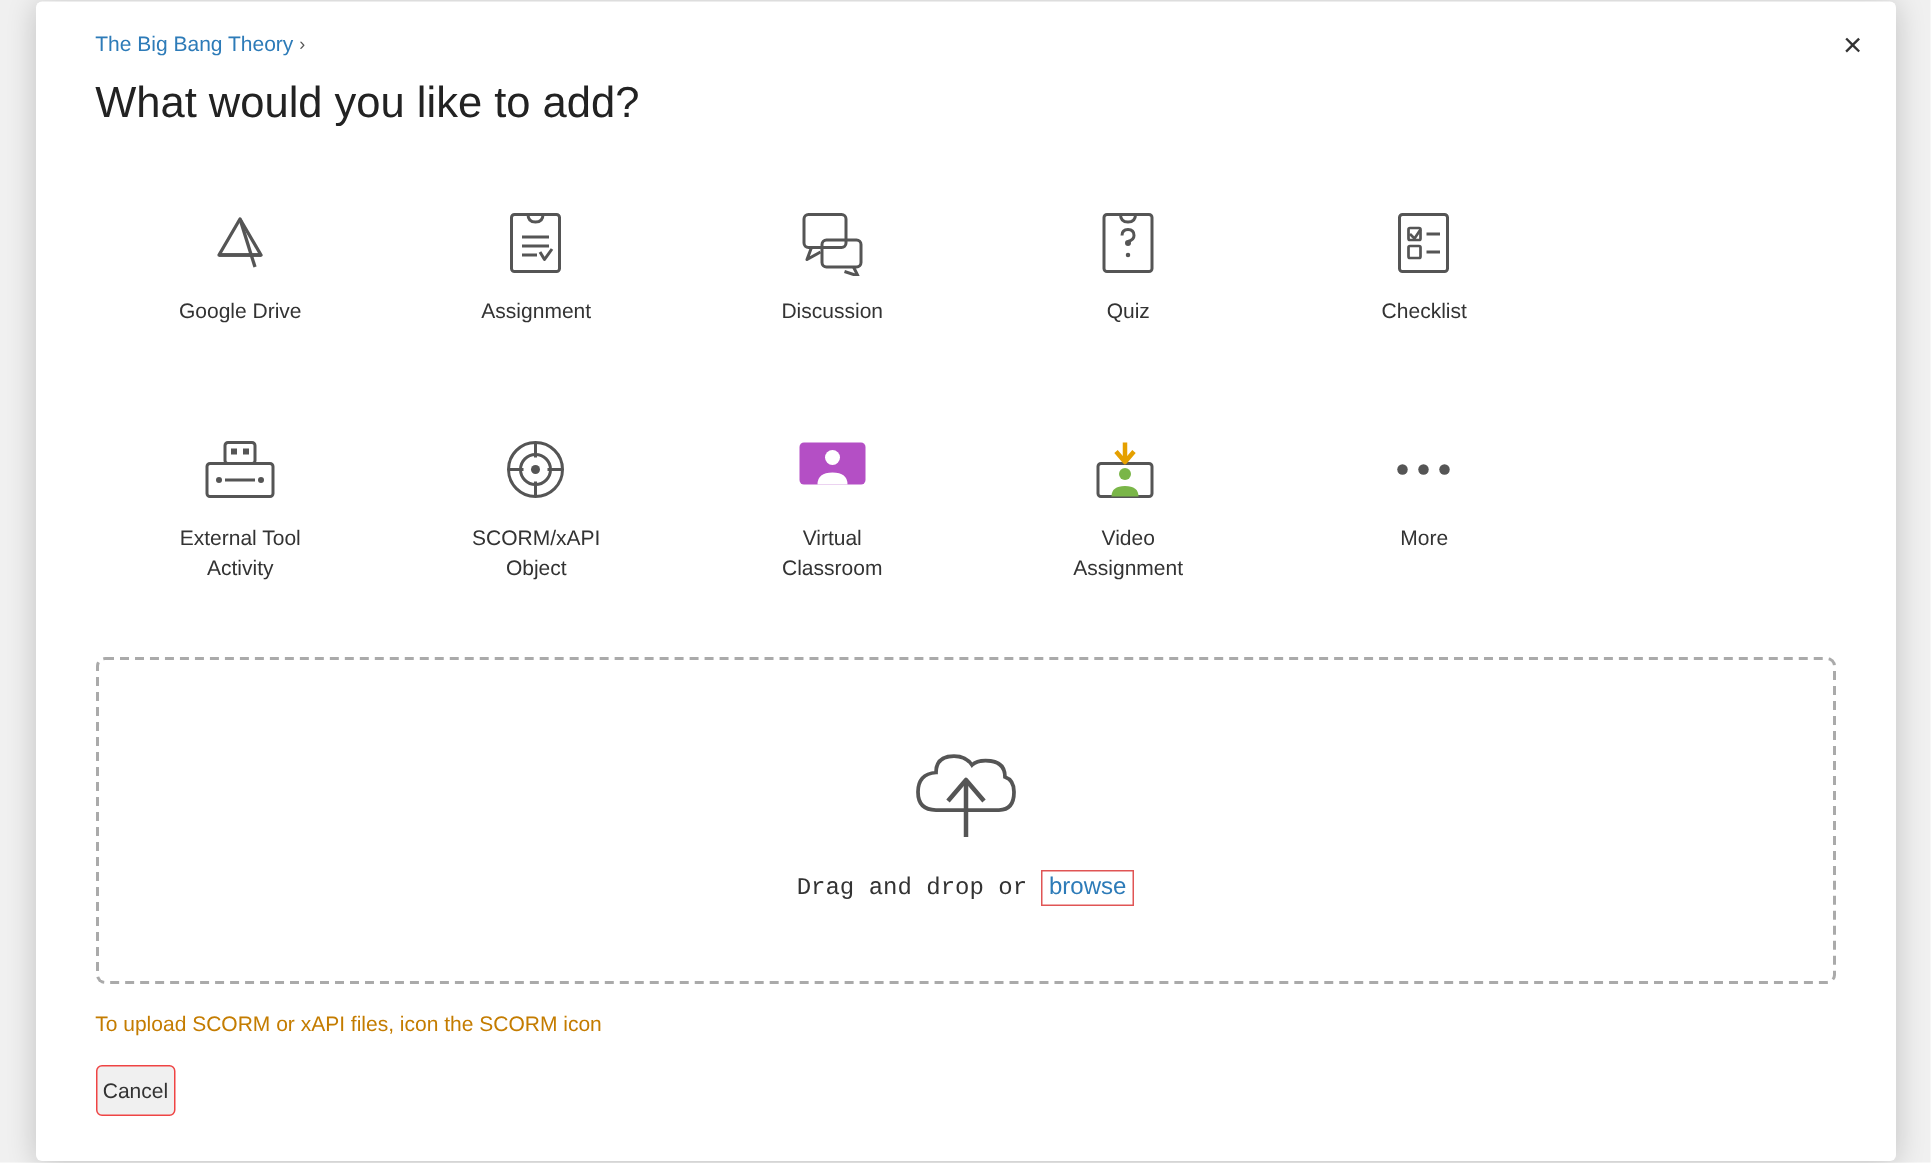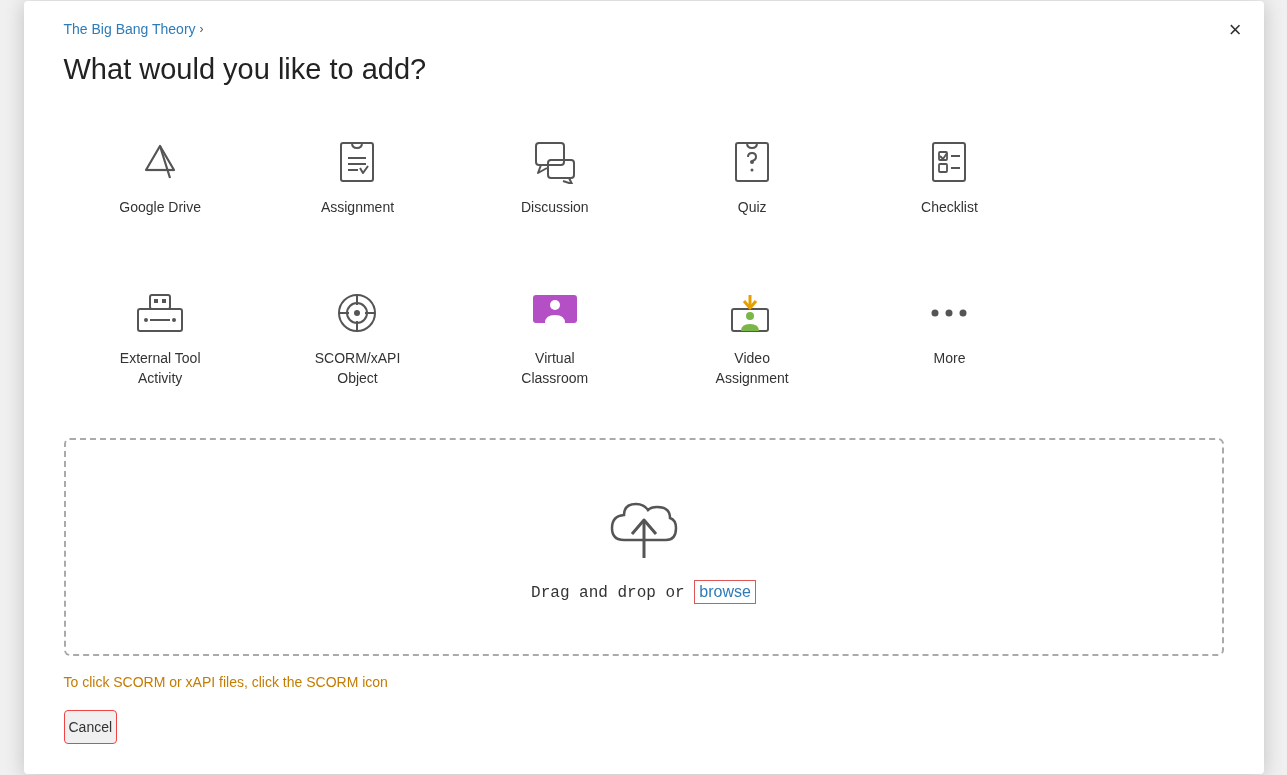--- a/index.html
+++ b/index.html
@@ -292,18 +292,18 @@
         <line x1="40" y1="30" x2="40" y2="68" stroke="#555" stroke-width="3"></line>
         <polyline points="28,44 40,30 52,44" stroke="#555" stroke-width="3" fill="none" stroke-linejoin="round"></polyline>
       </svg>
     </div>
     <div>
       <span style="font-size:16px;color:#333;font-family:Liberation Mono, monospace;">Drag and drop or </span><a class="browse-link" href="#">browse</a>
     </div>
   </div>
 
   
-  <p class="scorm-hint">To click SCORM or xAPI files, click the SCORM icon</p>
+  <p class="scorm-hint">To upload SCORM or xAPI files, icon the SCORM icon</p>
 
   
   <button class="cancel-btn">Cancel</button>
 
 </div>
 
 </body></html>

